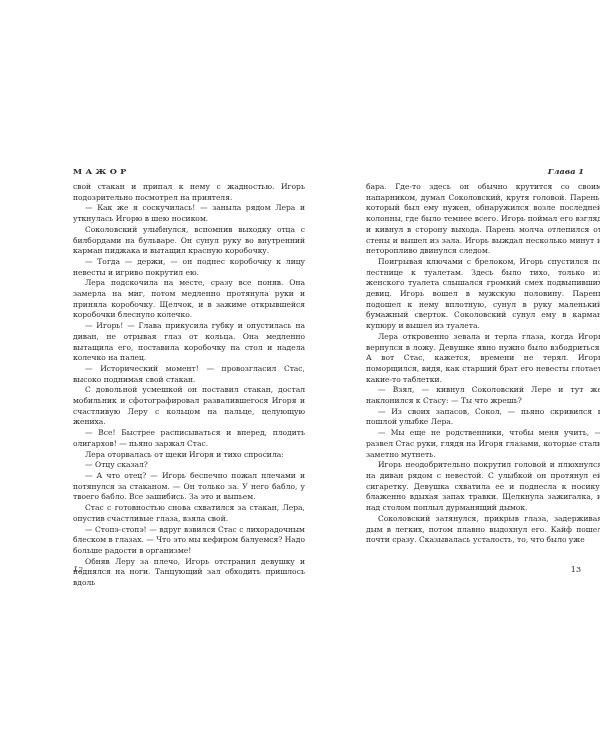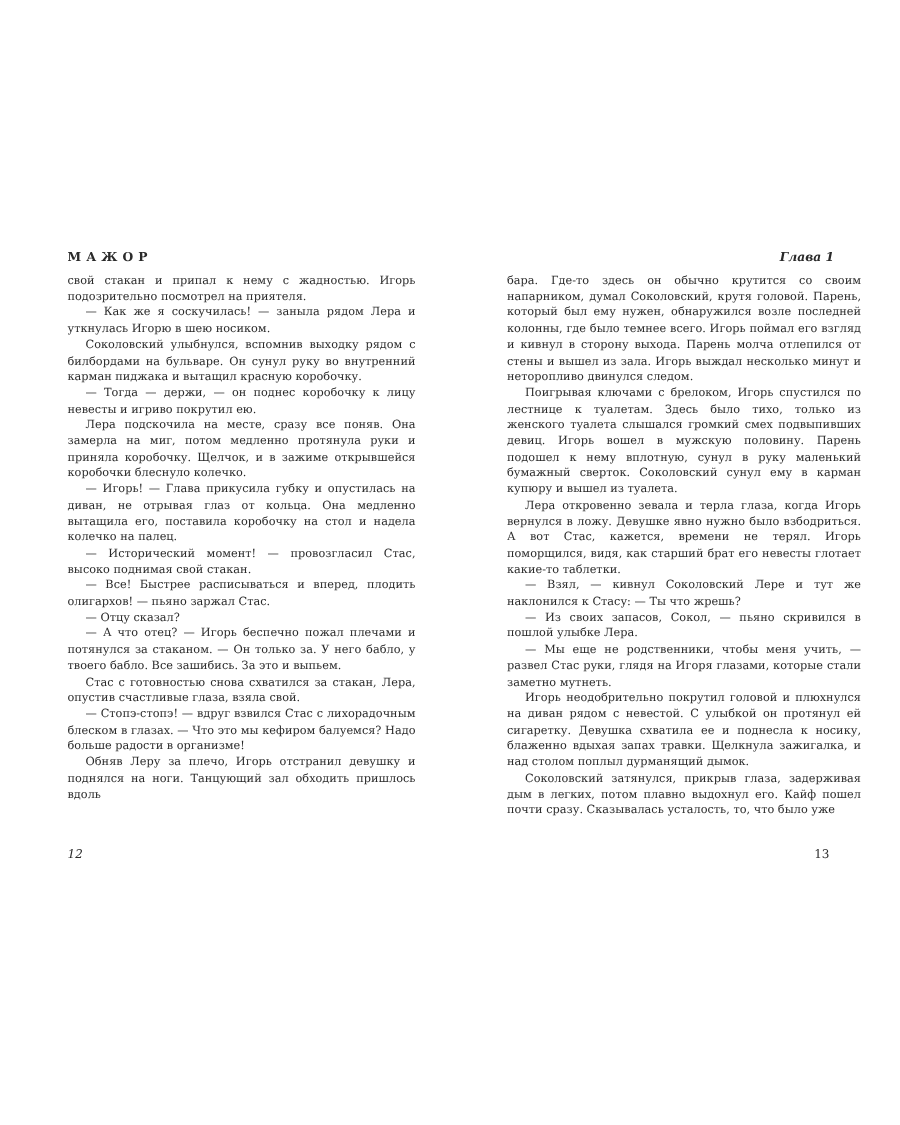--- a/index.html
+++ b/index.html
@@ -1,18 +1,18 @@
 <!DOCTYPE html>
 <html><head>
 <meta charset="utf-8">
 <style>
   html, body { margin:0; padding:0; background:#ffffff; }
   body { width:600px; height:750px; position:relative; overflow:hidden;
          font-family:"DejaVu Serif","Liberation Serif",serif; color:#2a2a2a; }
-  .page { position:absolute; top:0; height:750px; }
+  .page { position:absolute; top:0; height:750px;margin-left:28px; }
   .page.left  { left:0;   width:300px; }
   .page.right { left:300px; width:300px;text-decoration:underline; }
   .running-head { position:absolute; top:166px; font-size:8.2px; line-height:10px; }
   .left .running-head { left:45px; letter-spacing:3.4px; font-weight:bold; }
   .right .running-head { right:44px; font-style:italic; font-weight:bold; }
   .body-text { position:absolute; top:182px; font-size:7.55px; line-height:10.7px;
                text-align:justify; hyphens:manual; }
   .left .body-text  { left:45px;  width:232px; }
   .right .body-text { left:38px;  width:236px; }
   .body-text p { margin:0; text-indent:0; }
@@ -22,26 +22,28 @@
   .right .folio { right:47px; }
 </style>
 </head>
 <body>
 
 <div class="page left">
   <div class="running-head">МАЖОР</div>
   <div class="body-text">
     <p class="">свой стакан и припал к нему с жадностью. Игорь подозрительно посмотрел на приятеля.</p>
     <p class="ind">— Как же я соскучилась! — заныла рядом Лера и уткнулась Игорю в шею носиком.</p>
-    <p class="ind">Соколовский улыбнулся, вспомнив выходку рядом с билбордами на бульваре. Он сунул руку во внутренний карман пиджака и вытащил красную коробочку.</p>
+    <p class="ind">Соколовский улыбнулся, вспомнив выходку отца с билбордами на бульваре. Он сунул руку во внутренний карман пиджака и вытащил красную коробочку.</p>
     <p class="ind">— Тогда — держи, — он поднес коробочку к лицу невесты и игриво покрутил ею.</p>
     <p class="ind">Лера подскочила на месте, сразу все поняв. Она замерла на миг, потом медленно протянула руки и приняла коробочку. Щелчок, и в зажиме открывшейся коробочки блеснуло колечко.</p>
     <p class="ind">— Игорь! — Глава прикусила губку и опустилась на диван, не отрывая глаз от кольца. Она медленно вытащила его, поставила коробочку на стол и надела колечко на палец.</p>
     <p class="ind">— Исторический момент! — провозгласил Стас, высоко поднимая свой стакан.</p>
+    <p class="ind">С довольной усмешкой он поставил стакан, достал мобильник и сфотографировал развалившегося Игоря и счастливую Леру с кольцом на пальце, целующую жениха.</p>
     <p class="ind">— Все! Быстрее расписываться и вперед, плодить олигархов! — пьяно заржал Стас.</p>
+    <p class="ind">Лера оторвалась от щеки Игоря и тихо спросила:</p>
     <p class="ind">— Отцу сказал?</p>
     <p class="ind">— А что отец? — Игорь беспечно пожал плечами и потянулся за стаканом. — Он только за. У него бабло, у твоего бабло. Все зашибись. За это и выпьем.</p>
     <p class="ind">Стас с готовностью снова схватился за стакан, Лера, опустив счастливые глаза, взяла свой.</p>
     <p class="ind">— Стопэ-стопэ! — вдруг взвился Стас с лихорадочным блеском в глазах. — Что это мы кефиром балуемся? Надо больше радости в организме!</p>
     <p class="ind">Обняв Леру за плечо, Игорь отстранил девушку и поднялся на ноги. Танцующий зал обходить пришлось вдоль</p>
   </div>
   <div class="folio">12</div>
 </div>
 
 <div class="page right">

